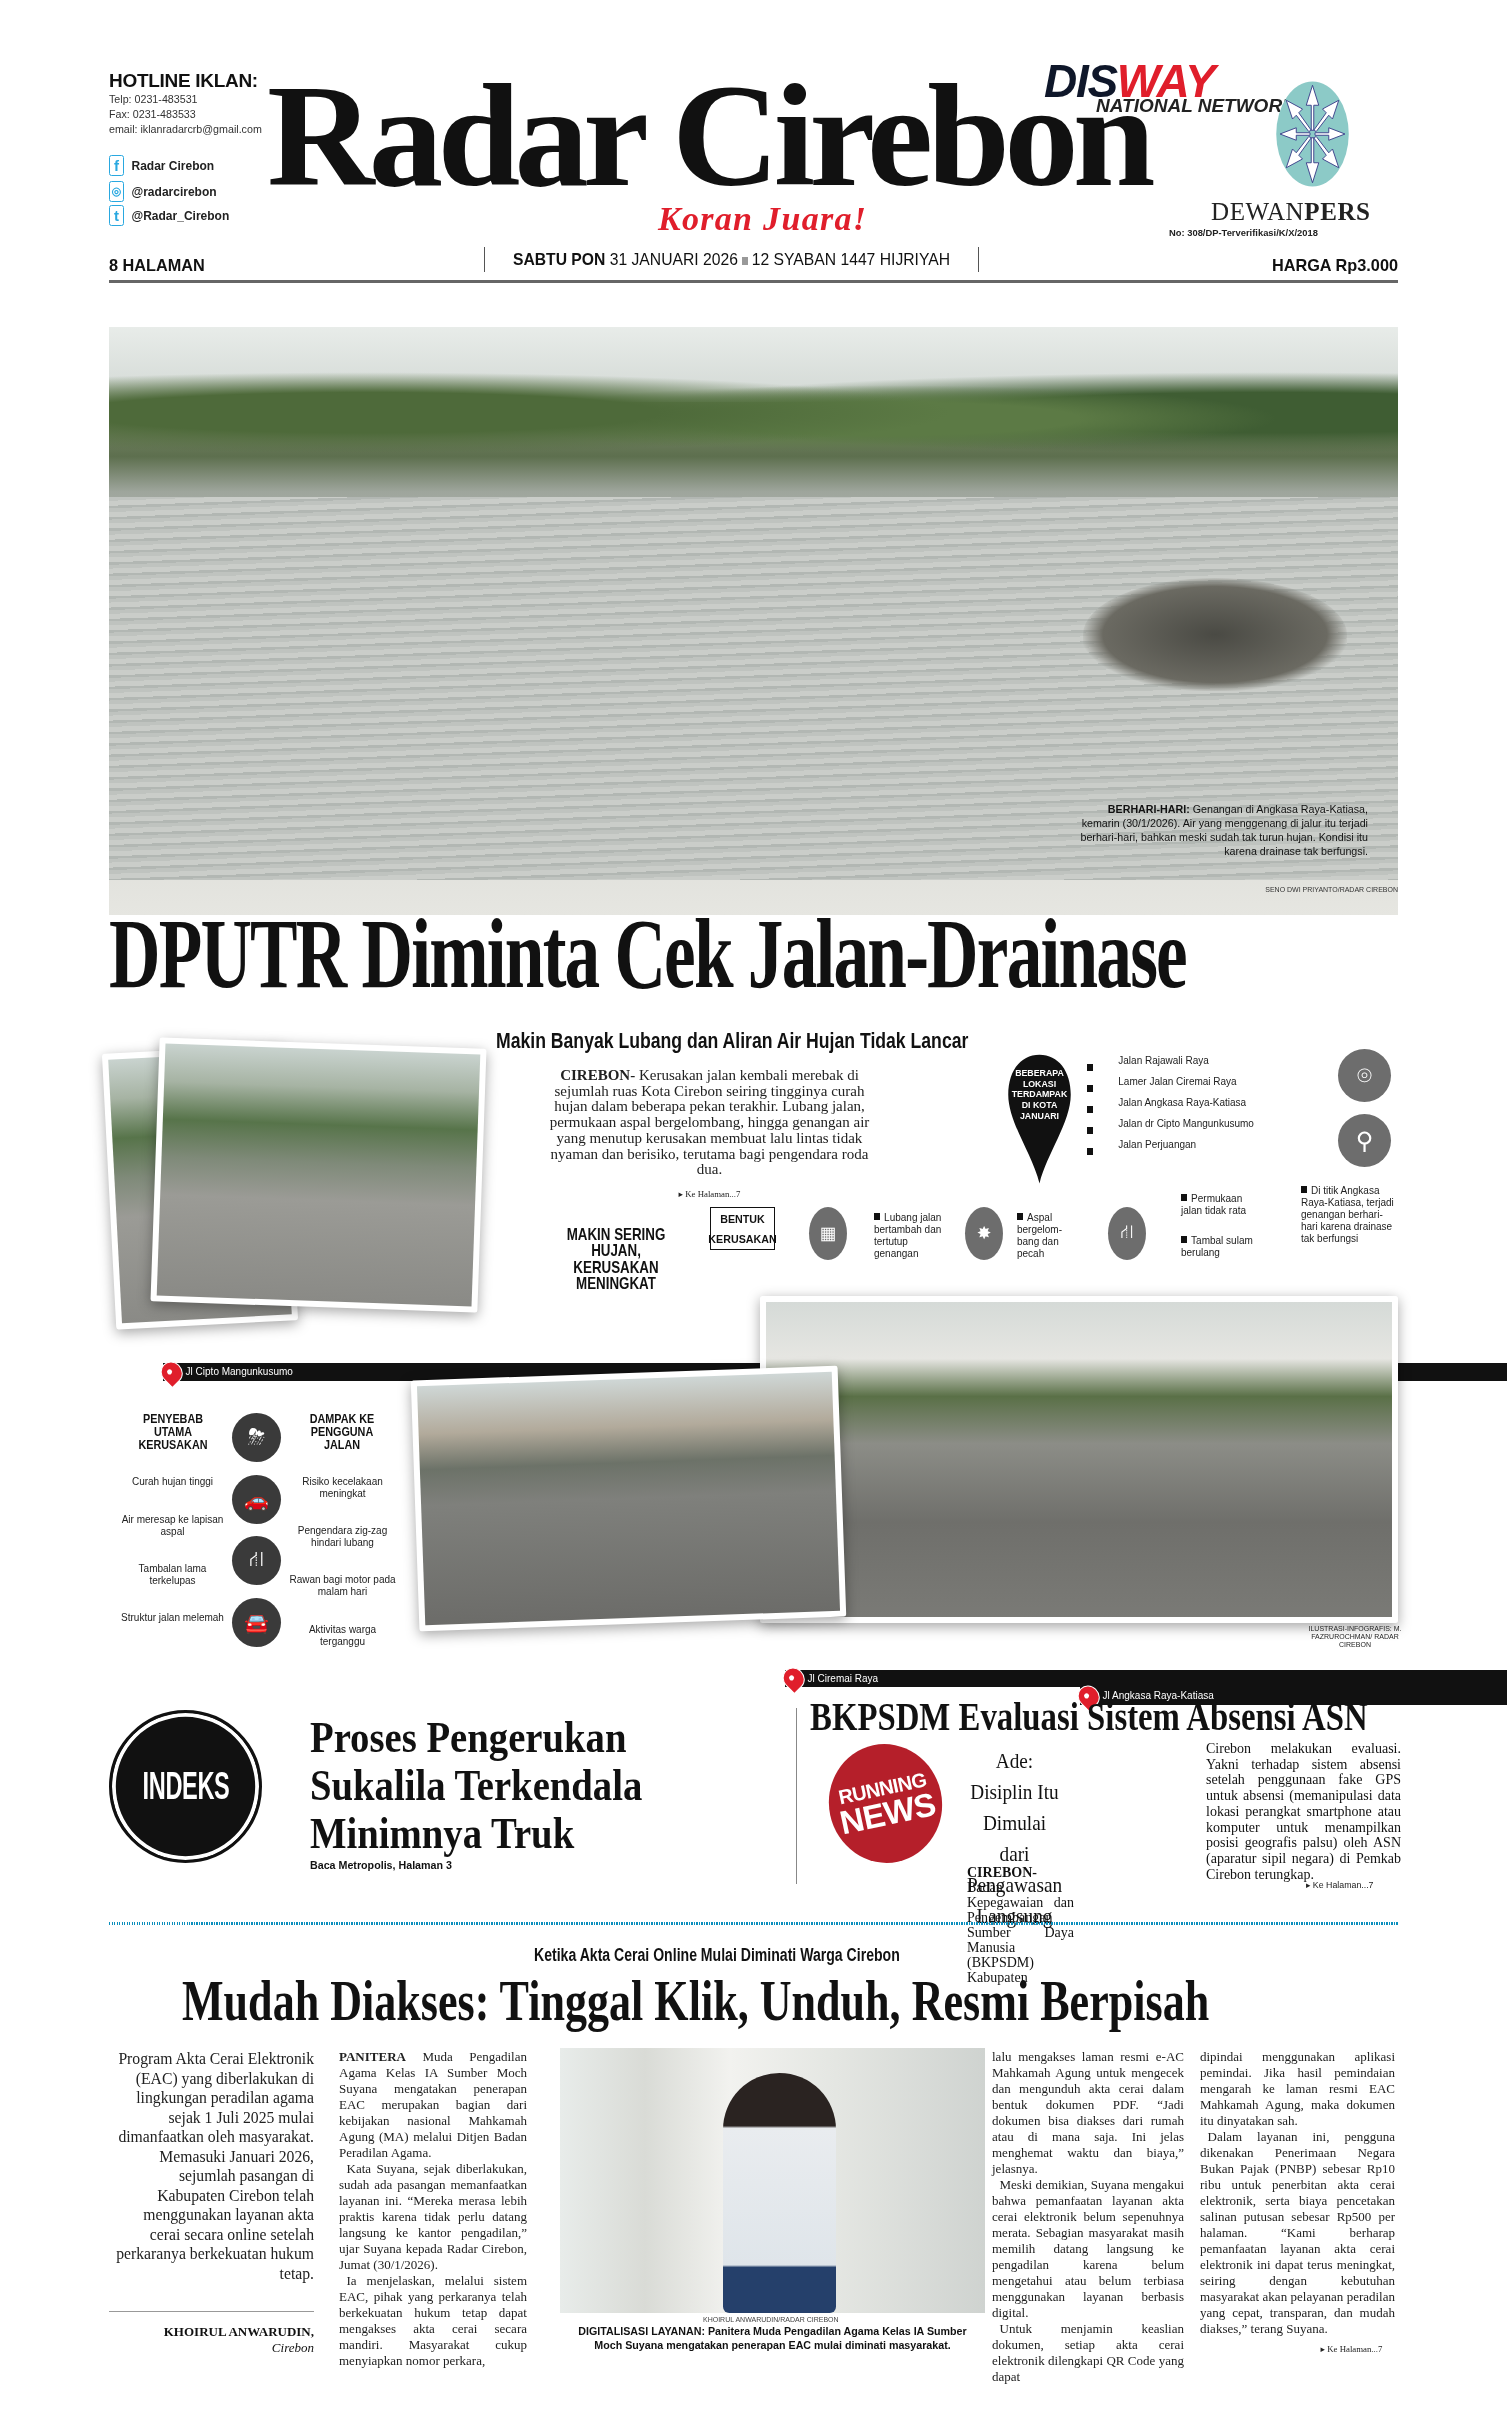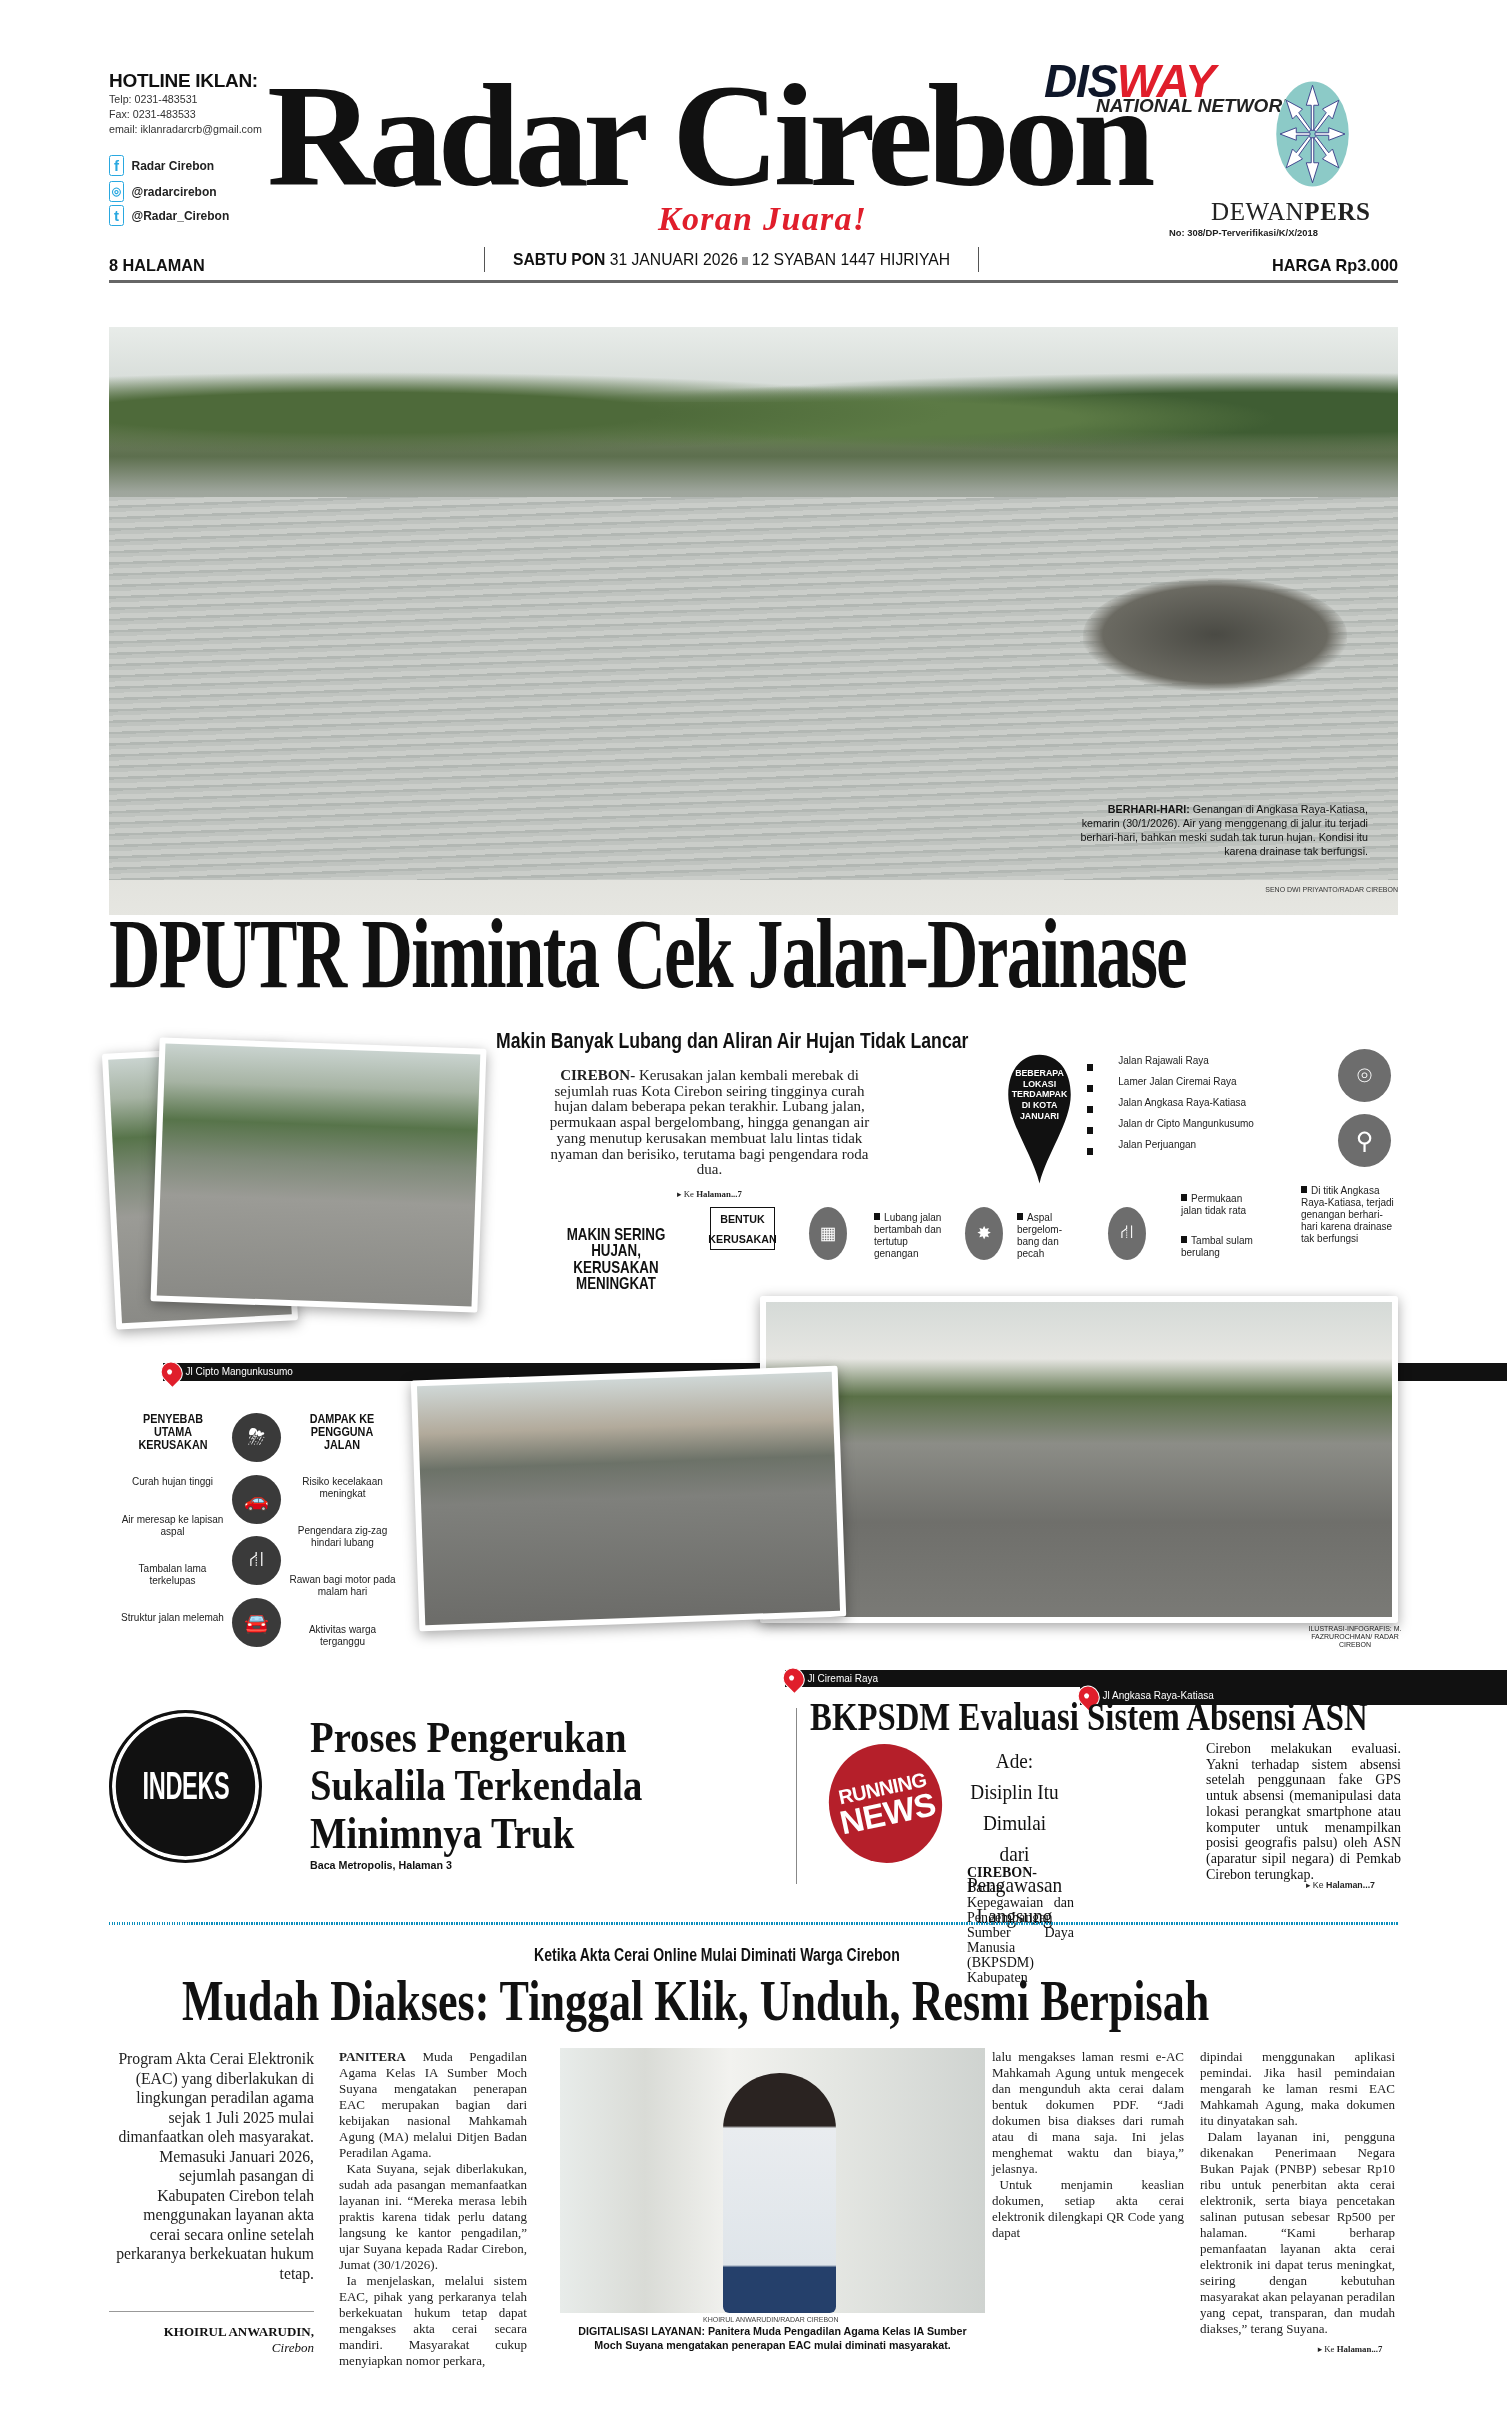--- a/index.html
+++ b/index.html
@@ -41,21 +41,21 @@
 .photo-credit{right:109px;top:886px;font-size:7px;color:#333}
 
 
 .headline{left:109px;top:904px;font-family:"Liberation Serif",serif;font-weight:bold;font-size:99px;line-height:1;letter-spacing:-2.5px;transform:scaleX(0.72);transform-origin:left top;white-space:nowrap}
 
 
 .subhead{left:496px;top:1028px;font-weight:bold;font-size:22.6px;transform:scaleX(0.78);transform-origin:left top;white-space:nowrap}
 .lede{left:540px;top:1068px;width:339px;text-align:center;font-family:"Liberation Serif",serif;font-size:15px;line-height:15.7px;color:#222}
 .lede b{font-weight:bold}
 .more{font-size:8.8px;color:#222}
-.more b{font-weight:bold}
+.more b{font-weight:normal}
 .pin-big{left:1007px;top:1053px;width:65px;height:132px}
 .pin-big-text{left:1011px;top:1068px;width:57px;text-align:center;color:#fff;font-weight:bold;font-size:8.8px;line-height:10.7px}
 .loc-list{left:1087px;top:1050px;font-size:10px;line-height:21px;color:#222}
 .loc-list li{list-style:none;display:flex;align-items:flex-end;gap:25px}
 .sq{display:inline-block;width:6.3px;height:7.5px;background:#111;flex:none}
 .gcircle{border-radius:50%;background:#6d6d6d;display:flex;align-items:center;justify-content:center;color:#fff}
 .photo-card{background:#fff;box-shadow:0 3.8px 12.6px rgba(0,0,0,.35);padding:6.3px;border-radius:2.5px}
 .road-img{width:100%;height:100%;background:linear-gradient(180deg,#c9d3cf 0%,#a6b3a3 15%,#57744a 30%,#7f8a79 45%,#9b9b96 60%,#8a8a86 100%)}
 .road-img2{width:100%;height:100%;background:linear-gradient(180deg,#cfd7d6 0%,#b2aa9b 20%,#6c7268 35%,#7f807c 50%,#6c6c69 100%)}
 .road-img3{width:100%;height:100%;background:linear-gradient(180deg,#d5dad7 0%,#e6e6e2 18%,#5a7047 30%,#8c8d87 45%,#6f6f6b 70%,#7a7a76 100%)}
@@ -298,20 +298,21 @@
 </div>
 
 <div class="abs center-photo">
   <div class="abs person"></div>
 </div>
 <div class="abs cp-credit">KHOIRUL ANWARUDIN/RADAR CIREBON</div>
 <div class="abs cp-caption"><span style="font-weight:bold">DIGITALISASI LAYANAN:</span><span style="font-weight:bold"> Panitera Muda Pengadilan Agama Kelas IA Sumber Moch Suyana mengatakan penerapan EAC mulai diminati masyarakat.</span></div>
 
 <div class="abs col col3">
   <p class="first">lalu mengakses laman resmi e-AC Mahkamah Agung untuk mengecek dan mengunduh akta cerai dalam bentuk dokumen PDF. “Jadi dokumen bisa diakses dari rumah atau di mana saja. Ini jelas menghemat waktu dan biaya,” jelasnya.</p>
+  <p>Meski demikian, Suyana mengakui bahwa pemanfaatan layanan akta cerai elektronik belum sepenuhnya merata. Sebagian masyarakat masih memilih datang langsung ke pengadilan karena belum mengetahui atau belum terbiasa menggunakan layanan berbasis digital.</p>
   <p>Untuk menjamin keaslian dokumen, setiap akta cerai elektronik dilengkapi QR Code yang dapat</p>
 </div>
 <div class="abs col col4">
   <p class="first">dipindai menggunakan aplikasi pemindai. Jika hasil pemindaian mengarah ke laman resmi EAC Mahkamah Agung, maka dokumen itu dinyatakan sah.</p>
   <p>Dalam layanan ini, pengguna dikenakan Penerimaan Negara Bukan Pajak (PNBP) sebesar Rp10 ribu untuk penerbitan akta cerai elektronik, serta biaya pencetakan salinan putusan sebesar Rp500 per halaman. “Kami berharap pemanfaatan layanan akta cerai elektronik ini dapat terus meningkat, seiring dengan kebutuhan masyarakat akan pelayanan peradilan yang cepat, transparan, dan mudah diakses,” terang Suyana.</p>
   <div class="more" style="text-align:right;margin-top:3.8px;margin-right:12.6px"><span>▸ Ke </span><b>Halaman...7</b></div>
 </div>
 
 
 </body></html>

